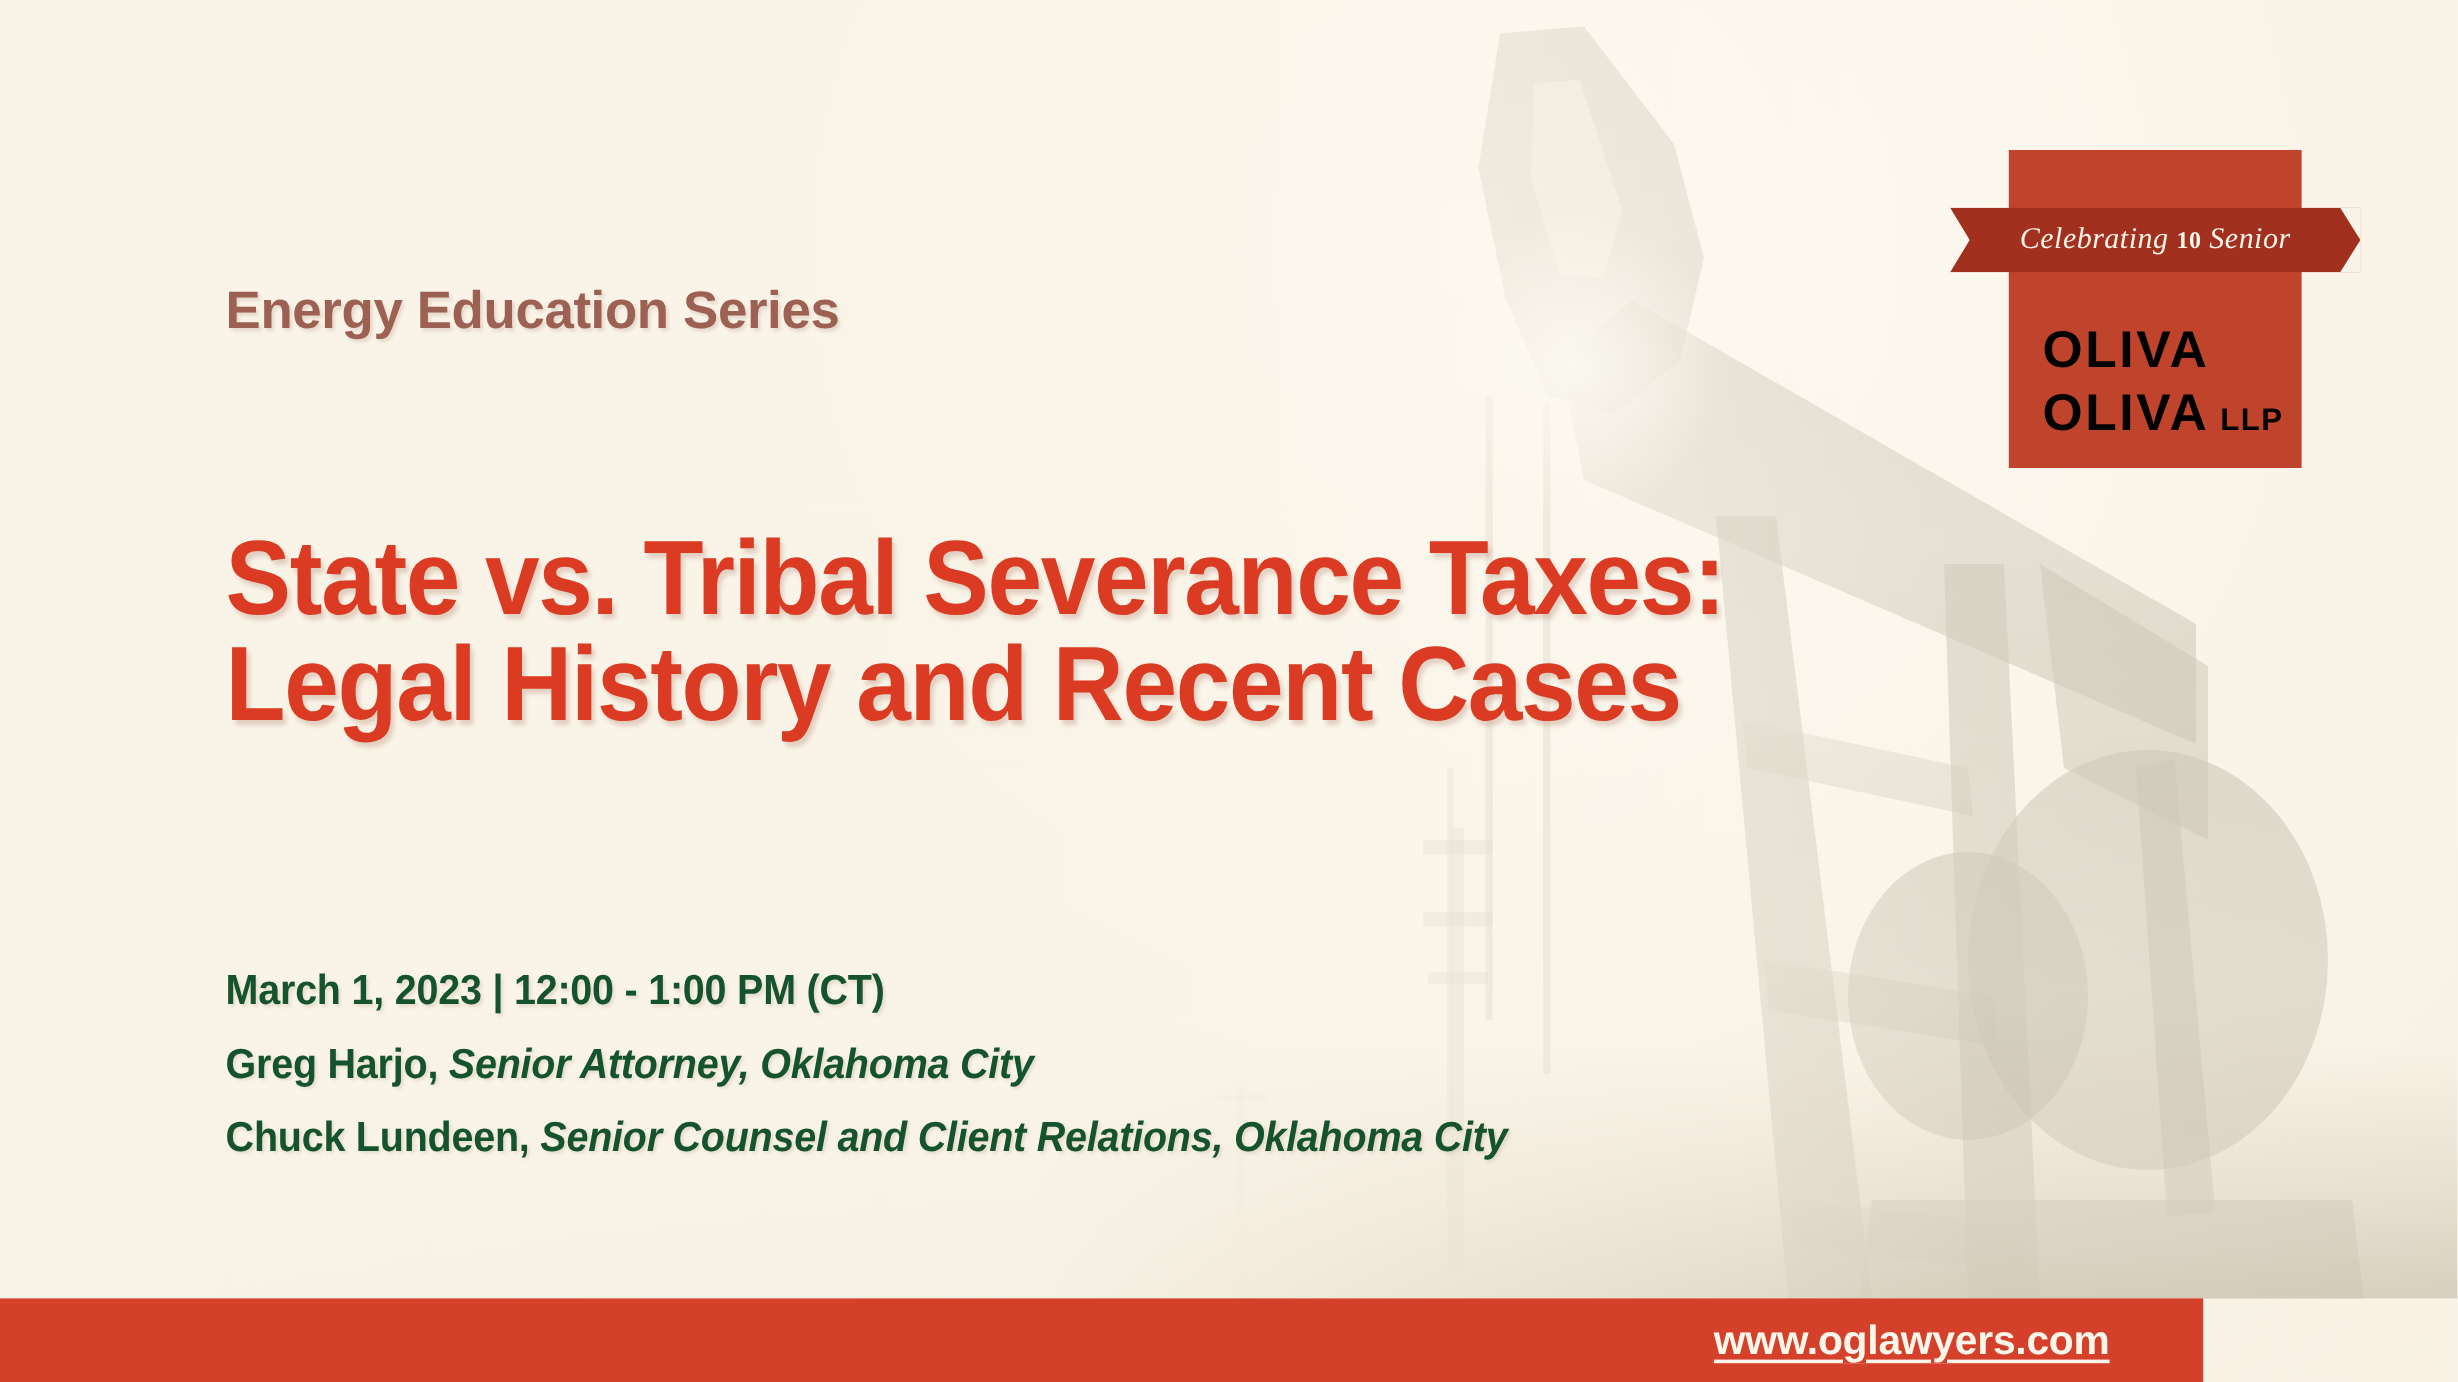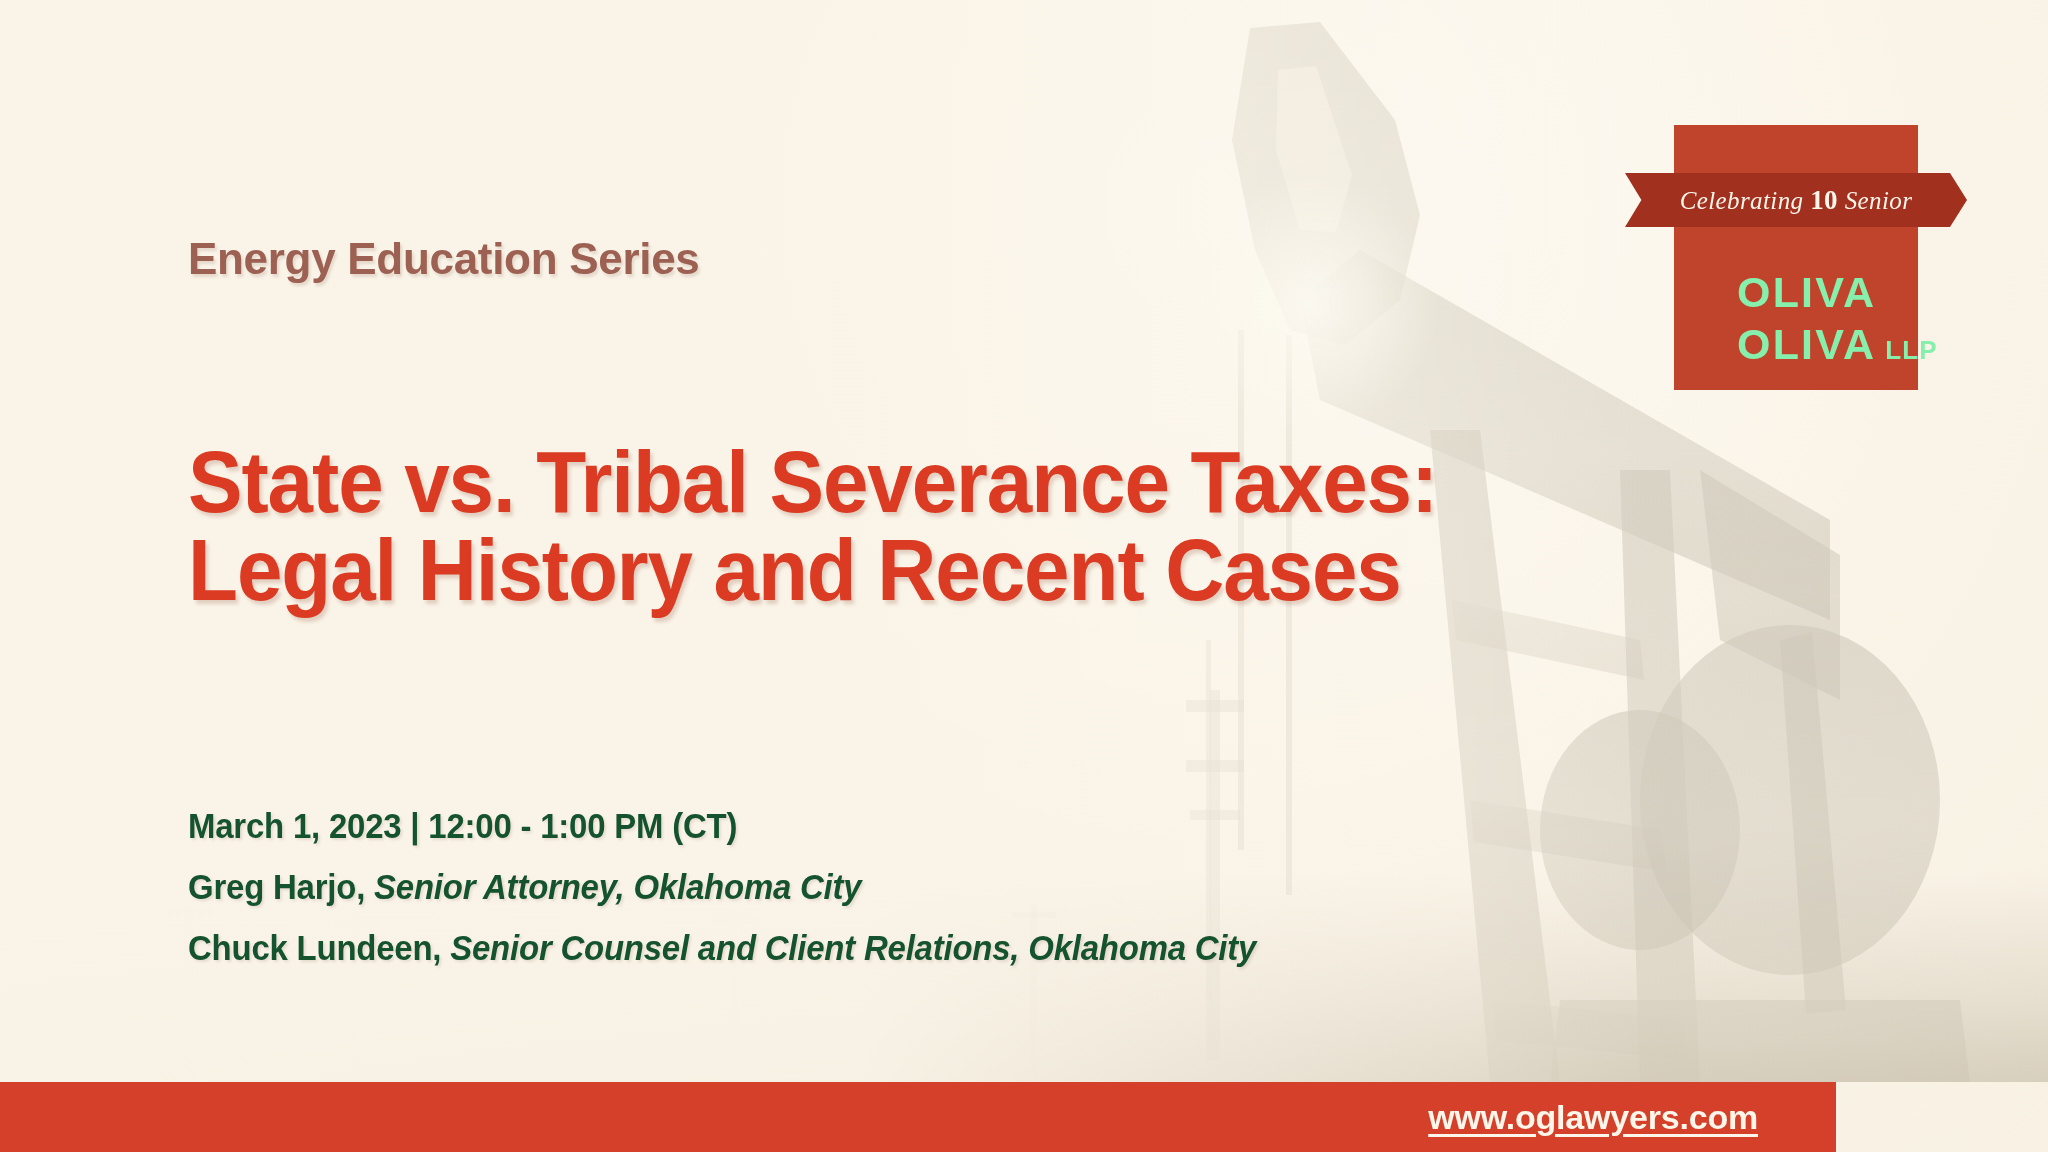--- a/index.html
+++ b/index.html
@@ -132,23 +132,22 @@
     top: 125px;
     width: 244px;
     height: 265px;
     background: #c0432c;
   }
 
   .logo-text {
     position: absolute;
     left: 28px;
     bottom: 24px;
-    color: #86efac;
+    color: #000000;
     line-height: 1.0;
-    margin-left: 35px;
   }
   .logo-line-1 {
     font-size: 43px;
     font-weight: bold;
     letter-spacing: 2.2px;
   }
   .logo-line-2 {
     font-size: 43px;
     font-weight: bold;
     letter-spacing: 2.2px;
@@ -180,21 +179,21 @@
   .ribbon-inner {
     font-family: "Liberation Serif", serif;
     font-style: italic;
     font-size: 25px;
     letter-spacing: 0.4px;
     white-space: nowrap;
   }
   .ribbon-inner b {
     font-style: normal;
     font-weight: bold;
-    font-size: 27px;
+    font-size: 20px;
   }
   
   .ribbon::after {
     content: "";
     position: absolute;
     right: 0;
     top: 0;
     width: 17px;
     height: 54px;
     background: #faf4e8;

